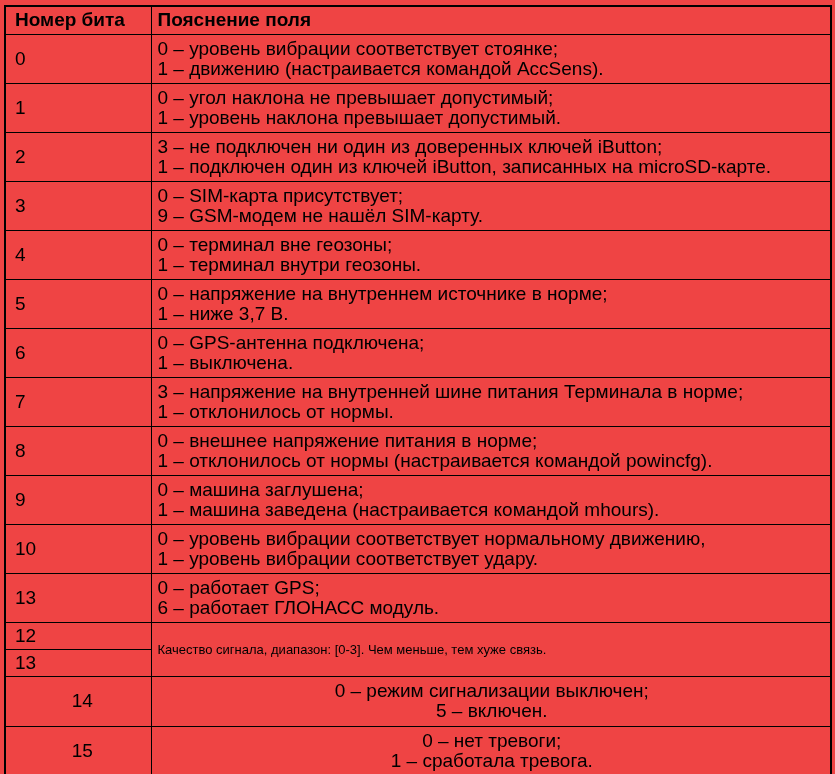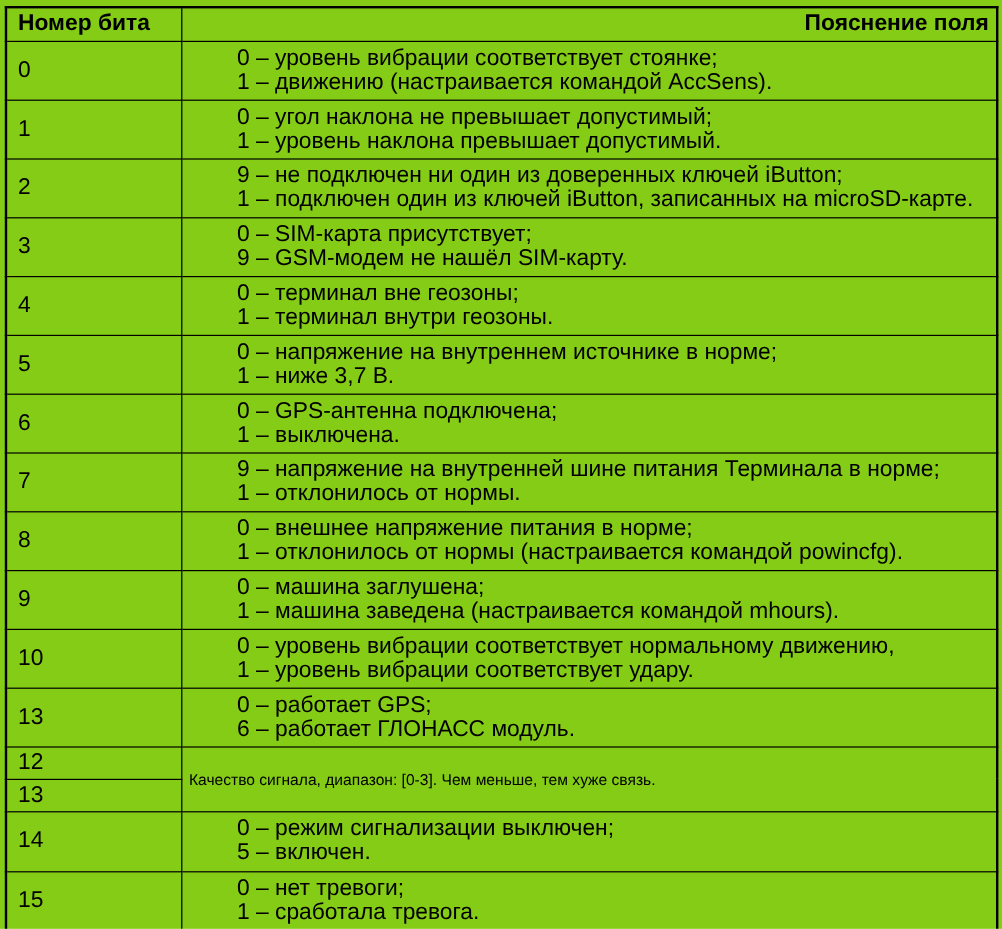--- a/index.html
+++ b/index.html
@@ -3,40 +3,40 @@
 <meta charset="utf-8">
 <style>
   * { box-sizing: border-box; }
   html, body { margin: 0; padding: 0; }
   body {
     width: 835px; height: 774px;
     background: #ffffff;
     color: #000000;
     font-family: "Liberation Sans", sans-serif;
   }
-  .page { position: relative; width: 835px; height: 774px; background: #84cc16; overflow: hidden; }
+  .page { position: relative; width: 835px; height: 774px; background: #ef4444; overflow: hidden; }
   table.bits {
     position: absolute; left: 4px; top: 5px;
     width: 828px;
     border-collapse: collapse;
     table-layout: fixed;
     border: 2.5px solid #000;
   }
   col.c1 { width: 146px; }
   th, td { border: 1.5px solid #000; vertical-align: middle; overflow: hidden; }
   th { height: 28px; font-size: 19px; font-weight: bold; padding: 0 6px; }
   th.h-bit  { text-align: left; padding-left: 9px; }
-  th.h-desc { text-align: right; }
+  th.h-desc { text-align: left; }
   td.bit  { font-size: 19px; padding-left: 9px; text-align: left; }
   td.desc { font-size: 19px; padding: 2px 4px 2px 6px; }
   td.merged { font-size: 13px; padding-left: 6px; white-space: nowrap; margin-left: 42px; }
-  .ln { line-height: 20px; white-space: nowrap; margin-left: 40px; }
+  .ln { line-height: 20px; white-space: nowrap; }
   tr.r2 td { height: 49px; }
   tr.rs td { height: 27px; }
-  tr.rt td { height: 50px; }
+  tr.rt td { height: 50px; text-align: center; }
 </style>
 </head>
 <body>
 
 <div class="page">
   <table class="bits">
     <colgroup>
         <col class="c1">
         <col>
       </colgroup>
@@ -57,21 +57,21 @@
       <tr class="r2">
         <td class="bit">1</td>
         <td class="desc">
           <div class="ln">0 – угол наклона не превышает допустимый;</div>
           <div class="ln">1 – уровень наклона превышает допустимый.</div>
         </td>
       </tr>
       <tr class="r2">
         <td class="bit">2</td>
         <td class="desc">
-          <div class="ln">9 – не подключен ни один из доверенных ключей iButton;</div>
+          <div class="ln">3 – не подключен ни один из доверенных ключей iButton;</div>
           <div class="ln">1 – подключен один из ключей iButton, записанных на microSD-карте.</div>
         </td>
       </tr>
       <tr class="r2">
         <td class="bit">3</td>
         <td class="desc">
           <div class="ln">0 – SIM-карта присутствует;</div>
           <div class="ln">9 – GSM-модем не нашёл SIM-карту.</div>
         </td>
       </tr>
@@ -92,21 +92,21 @@
       <tr class="r2">
         <td class="bit">6</td>
         <td class="desc">
           <div class="ln">0 – GPS-антенна подключена;</div>
           <div class="ln">1 – выключена.</div>
         </td>
       </tr>
       <tr class="r2">
         <td class="bit">7</td>
         <td class="desc">
-          <div class="ln">9 – напряжение на внутренней шине питания Терминала в норме;</div>
+          <div class="ln">3 – напряжение на внутренней шине питания Терминала в норме;</div>
           <div class="ln">1 – отклонилось от нормы.</div>
         </td>
       </tr>
       <tr class="r2">
         <td class="bit">8</td>
         <td class="desc">
           <div class="ln">0 – внешнее напряжение питания в норме;</div>
           <div class="ln">1 – отклонилось от нормы (настраивается командой powincfg).</div>
         </td>
       </tr>

